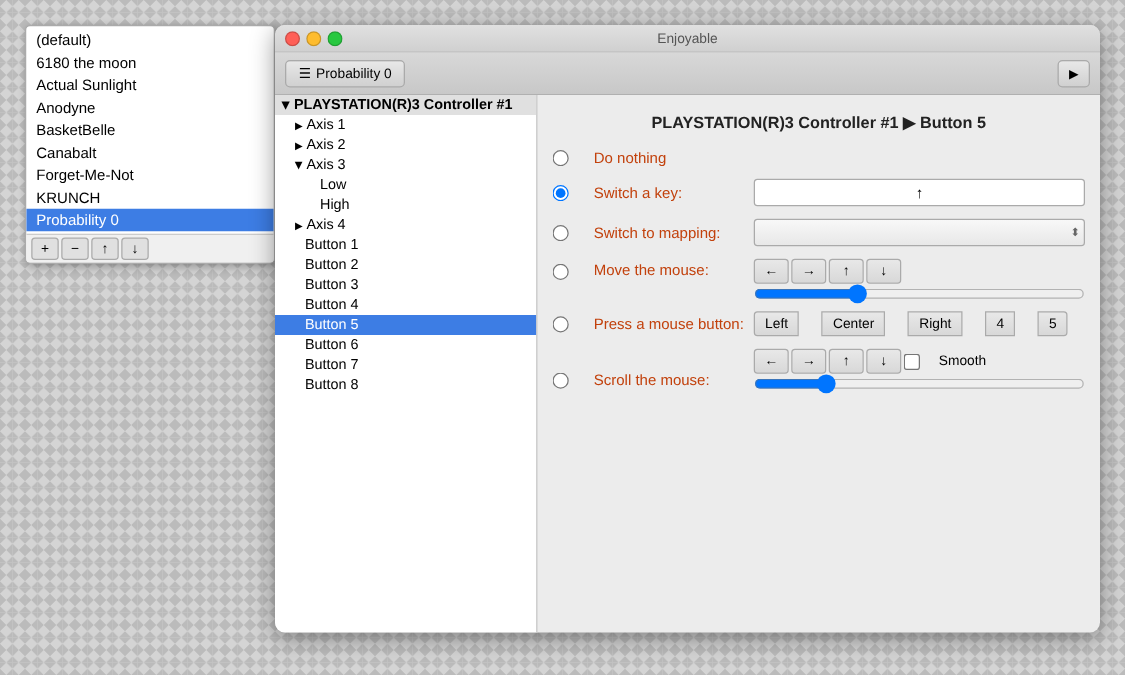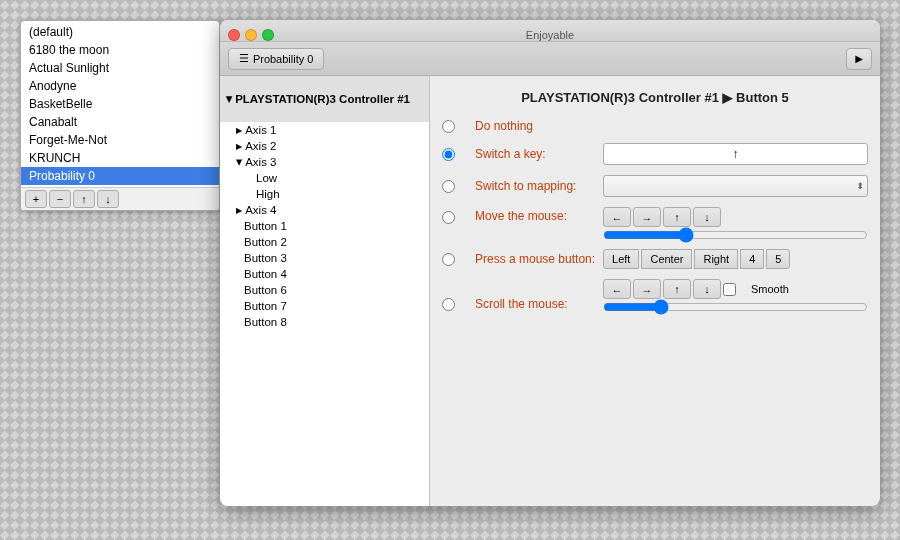--- a/index.html
+++ b/index.html
@@ -78,21 +78,21 @@
       border-radius: 8px;
       box-shadow: 0 4px 20px rgba(0,0,0,0.4);
       overflow: hidden;
     }
 
     
     .title-bar {
       background: linear-gradient(to bottom, #e0e0e0, #d0d0d0);
       height: 22px;
       display: flex;
-      align-items: flex-end;
+      align-items: center;
       padding: 0 8px;
       border-bottom: 1px solid #bbb;
       position: relative;
     }
     .title-bar-buttons {
       display: flex;
       gap: 5px;
     }
     .tb-btn {
       width: 12px;
@@ -163,21 +163,21 @@
       overflow-y: auto;
     }
     .tree-item {
       padding: 2px 0;
       font-size: 11.5px;
       cursor: default;
     }
     .tree-item.controller-root {
       background: #e0e0e0;
       font-weight: bold;
-      padding: 17px 6px;
+      padding: 2px 6px;
       display: flex;
       align-items: center;
       gap: 3px;
     }
     .tree-item.axis {
       padding: 2px 16px;
       display: flex;
       align-items: center;
       gap: 3px;
     }
@@ -295,21 +295,21 @@
     }
     .speed-slider {
       width: 100%;
       height: 8px;
       margin-top: 2px;
     }
 
     
     .mouse-btn-group {
       display: flex;
-      gap: 2px;
+      gap: 18px;
       flex: 1;
     }
     .mouse-btn {
       height: 20px;
       padding: 0 8px;
       background: linear-gradient(to bottom, #e8e8e8, #d8d8d8);
       border: 1px solid #aaa;
       font-size: 11px;
       cursor: pointer;
       display: flex;
@@ -395,20 +395,21 @@
         <span>High</span>
       </div>
       <div class="tree-item axis">
         <span class="triangle">▶</span>
         <span>Axis 4</span>
       </div>
       <div class="tree-item button-item">Button 1</div>
       <div class="tree-item button-item">Button 2</div>
       <div class="tree-item button-item">Button 3</div>
       <div class="tree-item button-item">Button 4</div>
+      <div class="tree-item button-item selected">Button 5</div>
       <div class="tree-item button-item">Button 6</div>
       <div class="tree-item button-item">Button 7</div>
       <div class="tree-item button-item">Button 8</div>
     </div>
 
     <div class="right-panel">
       <div class="right-panel-title">PLAYSTATION(R)3 Controller #1 ▶ Button 5</div>
 
       <div class="option-row">
         <input type="radio" name="action" style="">

